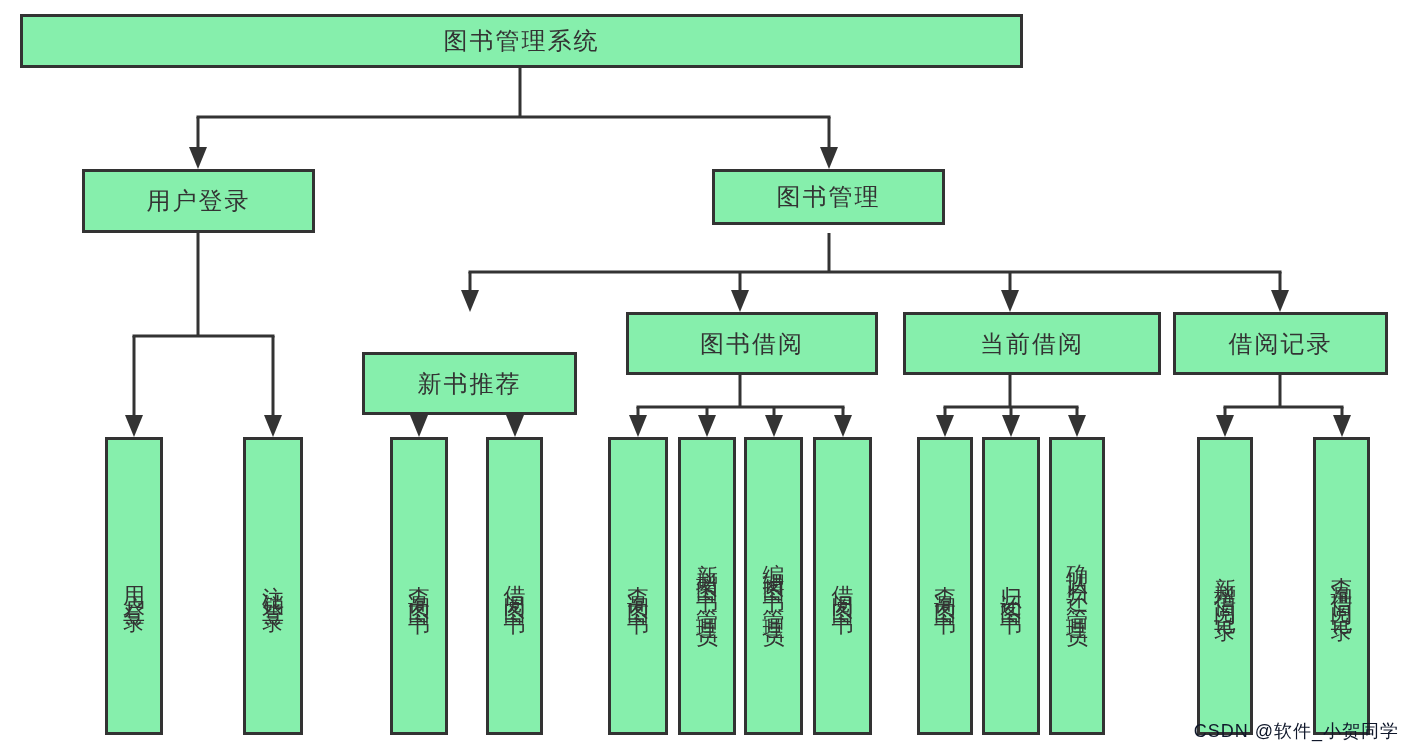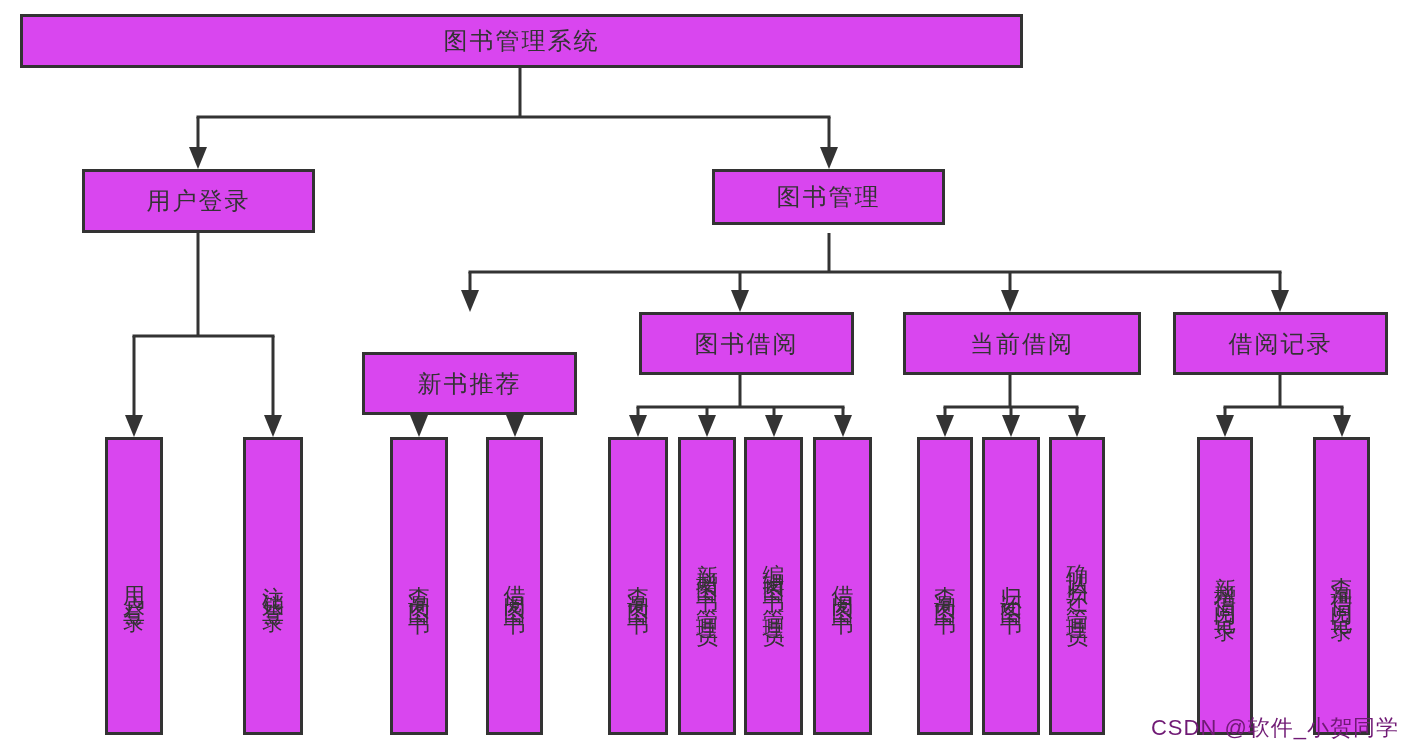--- a/index.html
+++ b/index.html
@@ -21,21 +21,21 @@
     width: 1405px;
     height: 747px;
     z-index: 0;
   }
   .wires line { stroke: #333333; stroke-width: 3; }
   .wires polygon { fill: #333333; }
   .node {
     position: absolute;
     box-sizing: border-box;
     border: 3px solid #333333;
-    background: #d946ef;
+    background: #86efac;
     display: flex;
     align-items: center;
     justify-content: center;
     color: #333333;
     z-index: 1;
   }
   .node.h {
     font-size: 24px;
     letter-spacing: 2px;
     white-space: nowrap;
@@ -45,22 +45,22 @@
     text-orientation: mixed;
     font-size: 22px;
     letter-spacing: 9px;
     line-height: 1;
     color: #333333;
   }
   .watermark {
     position: absolute;
     right: 6px;
     bottom: 4px;
-    font-size: 22px;
-    color: #701a75;
+    font-size: 18px;
+    color: #0f172a;
     letter-spacing: 1px;
     white-space: nowrap;
     z-index: 5;
   }
 </style>
 </head>
 <body>
 
 <div class="stage">
 
@@ -125,22 +125,22 @@
     <polygon points="1216,415 1234,415 1225,437"></polygon>
     <polygon points="1333,415 1351,415 1342,437"></polygon>
   </svg>
 
   <div class="node h" style="left:20px; top:14px; width:1003px; height:54px;">图书管理系统</div>
 
   <div class="node h" style="left:82px; top:169px; width:233px; height:64px;">用户登录</div>
   <div class="node h" style="left:712px; top:169px; width:233px; height:56px;">图书管理</div>
 
   <div class="node h" style="left:362px; top:312px; width:215px; height:63px;margin-top:40px;">新书推荐</div>
-  <div class="node h" style="left:639px; top:312px; width:215px; height:63px;">图书借阅</div>
-  <div class="node h" style="left:903px; top:312px; width:238px; height:63px;">当前借阅</div>
+  <div class="node h" style="left:626px; top:312px; width:252px; height:63px;">图书借阅</div>
+  <div class="node h" style="left:903px; top:312px; width:258px; height:63px;">当前借阅</div>
   <div class="node h" style="left:1173px; top:312px; width:215px; height:63px;">借阅记录</div>
 
   <div class="node v" style="left:105px; top:437px; width:58px; height:298px;">
     <span>用户登录</span>
   </div>
   <div class="node v" style="left:243px; top:437px; width:60px; height:298px;">
     <span>注销登录</span>
   </div>
 
   <div class="node v" style="left:390px; top:437px; width:58px; height:298px;">

